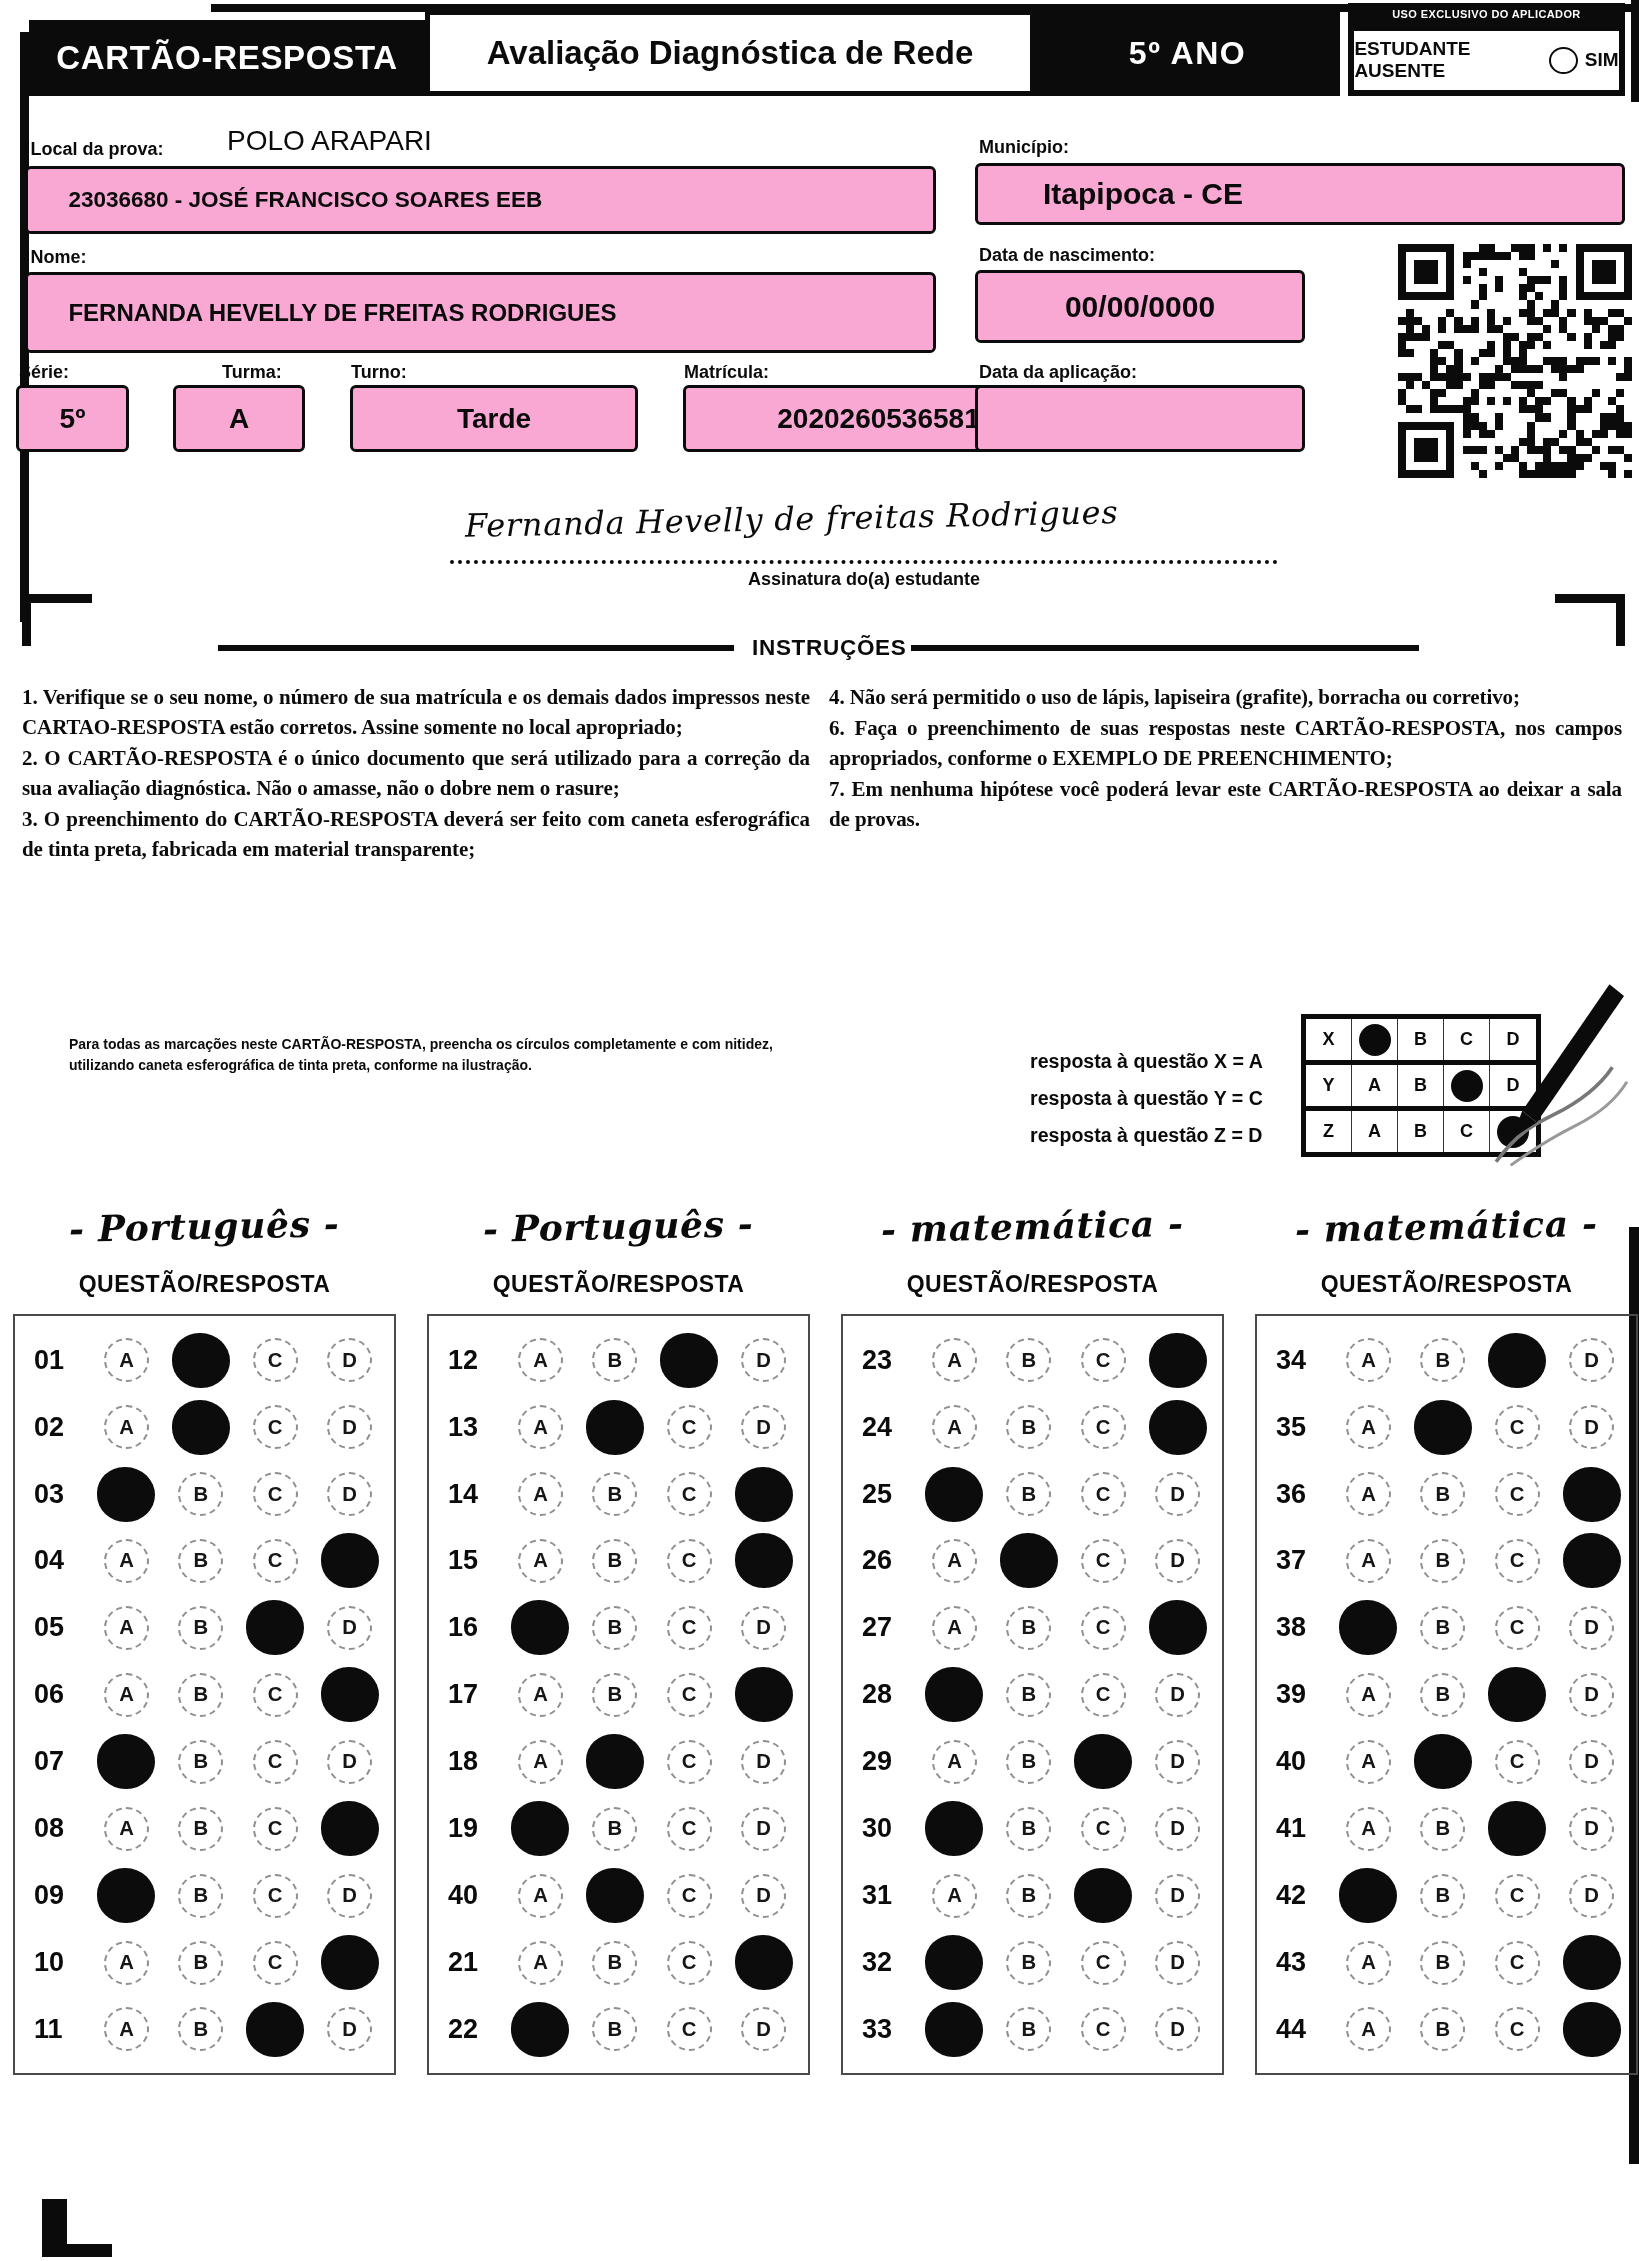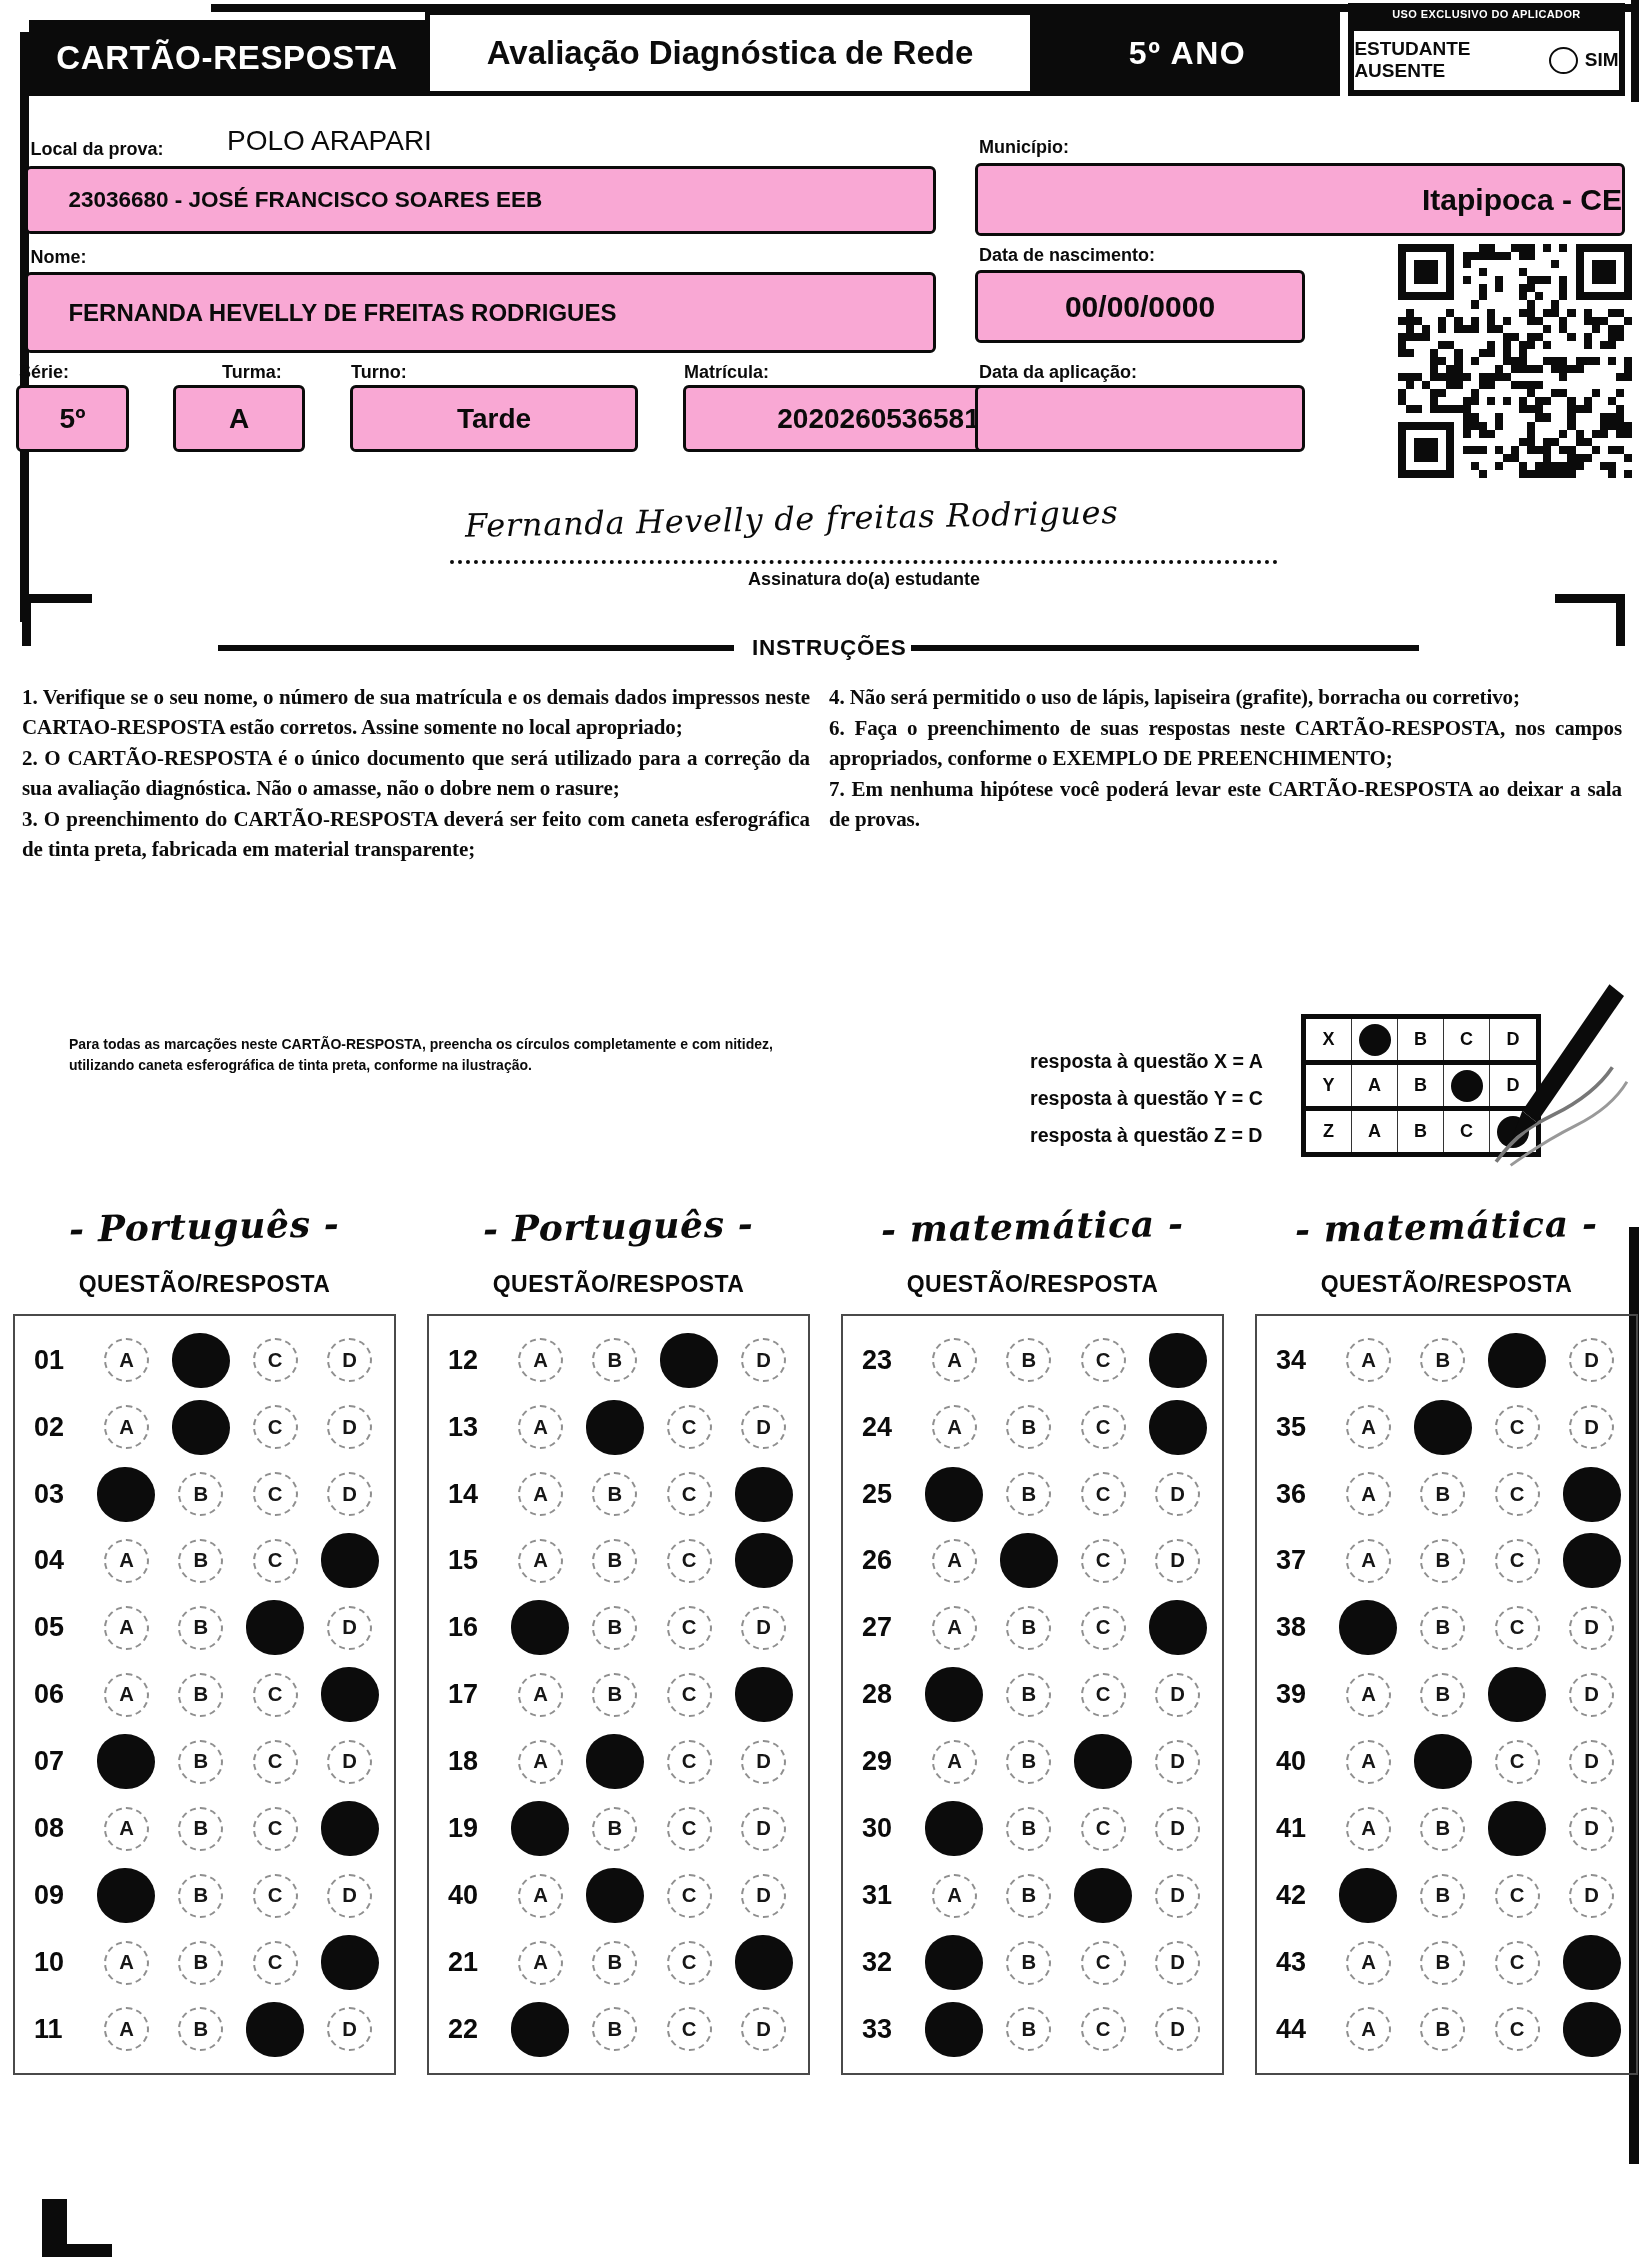--- a/index.html
+++ b/index.html
@@ -120,21 +120,21 @@
     </div>
   </div>
 
   <div class="lbl" style="left:30.5px;top:139px;">Local da prova:</div>
   <div class="big-val" style="left:227px;top:125px;font-size:28px;">POLO ARAPARI</div>
   <div class="fbox" style="left:25.4px;top:166px;width:911px;height:68px;font-size:22.5px;padding-left:40px;">
     <span>23036680 - JOSÉ FRANCISCO SOARES EEB</span>
   </div>
 
   <div class="lbl" style="left:979px;top:137px;">Município:</div>
-  <div class="fbox" style="left:975px;top:163px;width:650px;height:73px;font-size:30px;padding-left:65px;justify-content:flex-end;">
+  <div class="fbox" style="left:975px;top:163px;width:650px;height:62px;font-size:30px;padding-left:65px;">
     <span>Itapipoca - CE</span>
   </div>
 
   <div class="lbl" style="left:30.5px;top:247px;">Nome:</div>
   <div class="fbox" style="left:25.4px;top:272px;width:911px;height:81px;font-size:24px;padding-left:40px;">
     <span>FERNANDA HEVELLY DE FREITAS RODRIGUES</span>
   </div>
 
   <div class="lbl" style="left:979px;top:245px;">Data de nascimento:</div>
   <div class="fbox" style="left:975px;top:270px;width:330px;height:73px;font-size:30px;justify-content:center;">

